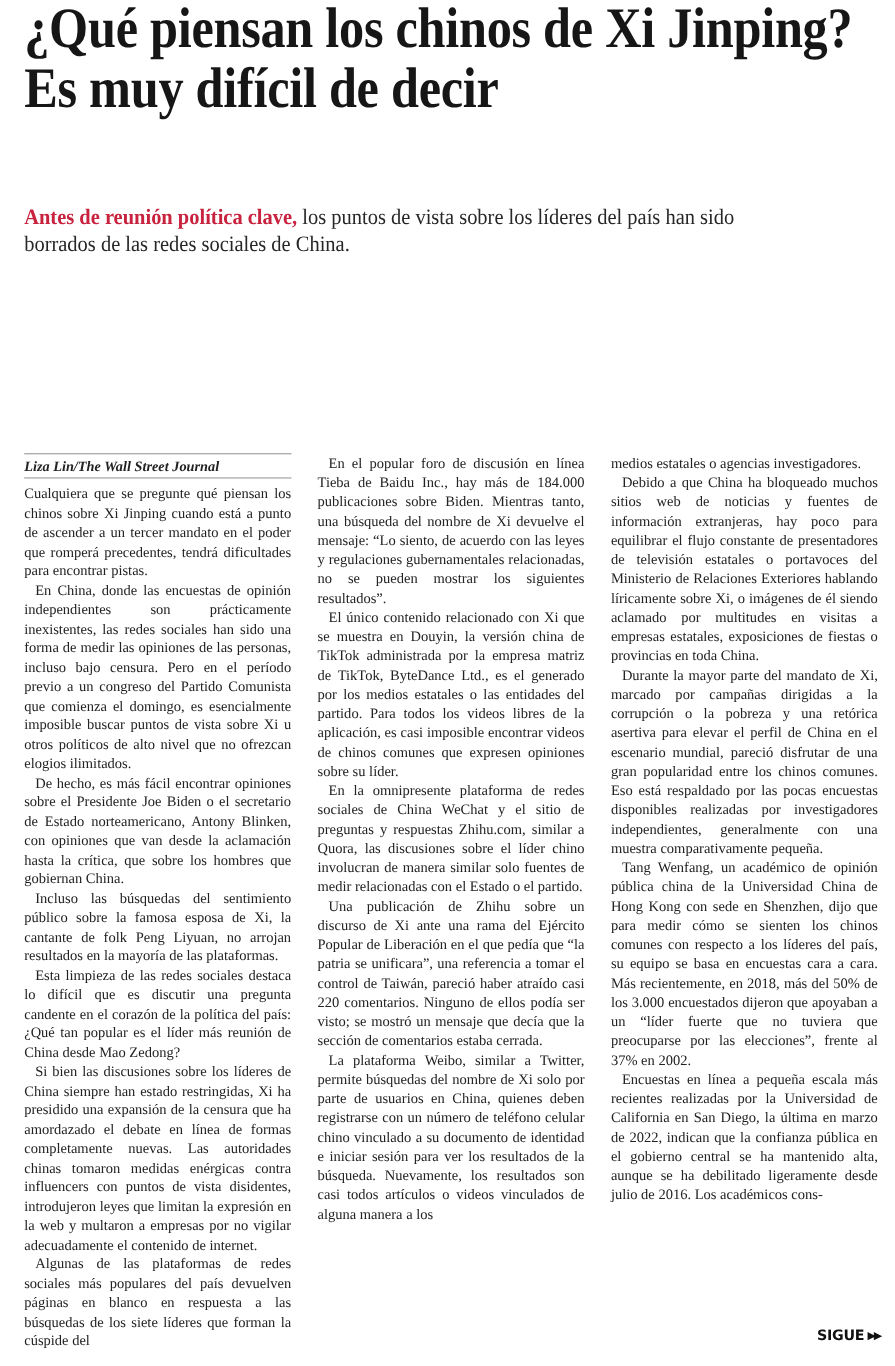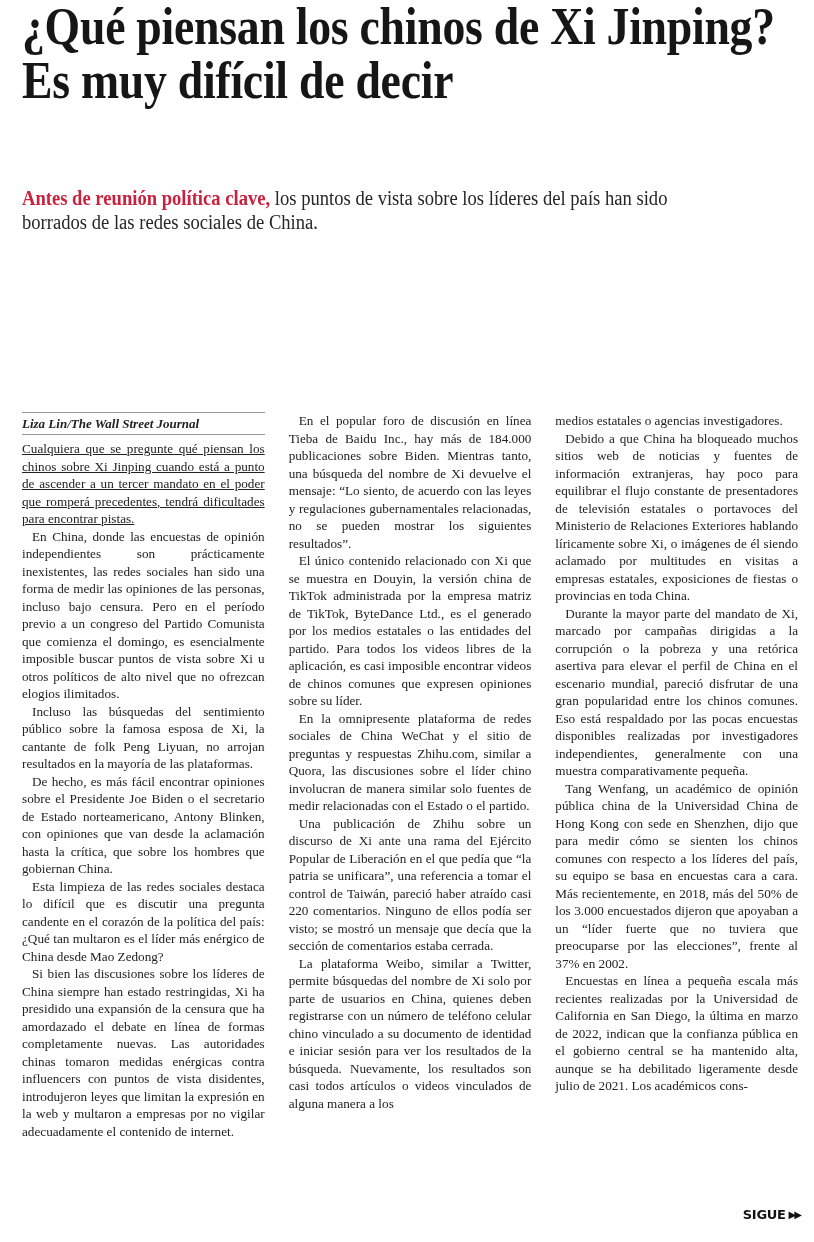--- a/index.html
+++ b/index.html
@@ -65,21 +65,20 @@
       color: #222;
       text-align: justify;
       hyphens: manual;
     }
     .col p {
       margin: 0;
       text-indent: 10px;
     }
     .col p.first {
       text-indent: 0;
-      text-decoration: underline;
     }
     .col p.cont {
       text-indent: 0;
     }
     .byline {
       border-top: 1px solid #9a9a9a;
       border-bottom: 1px solid #9a9a9a;
       padding: 3px 0 2px 0;
       margin-bottom: 5px;
       font-family: "Liberation Serif", "DejaVu Serif", serif;
@@ -112,37 +111,38 @@
 
 <h1 class="headline">¿Qué piensan los chinos de Xi Jinping? Es muy difícil de decir</h1>
 
 <p class="dek"><span class="kicker">Antes de reunión política clave,</span><span> los puntos de vista sobre los líderes del país han sido borrados de las redes sociales de China.</span></p>
 
 <div class="columns">
   <div class="col">
     <div class="byline">Liza Lin/The Wall Street Journal</div>
     <p class="first">Cualquiera que se pregunte qué piensan los chinos sobre Xi Jinping cuando está a punto de ascender a un tercer mandato en el poder que romperá precedentes, tendrá dificultades para encontrar pistas.</p>
     <p>En China, donde las encuestas de opinión independientes son prácticamente inexistentes, las redes sociales han sido una forma de medir las opiniones de las personas, incluso bajo censura. Pero en el período previo a un congreso del Partido Comunista que comienza el domingo, es esencialmente imposible buscar puntos de vista sobre Xi u otros políticos de alto nivel que no ofrezcan elogios ilimitados.</p>
+    <p>De hecho, es más fácil encontrar opiniones sobre el Presidente Joe Biden o el secretario de Estado norteamericano, Antony Blinken, con opiniones que van desde la aclamación hasta la crítica, que sobre los hombres que gobiernan China.</p>
     <p>Incluso las búsquedas del sentimiento público sobre la famosa esposa de Xi, la cantante de folk Peng Liyuan, no arrojan resultados en la mayoría de las plataformas.</p>
-    <p>De hecho, es más fácil encontrar opiniones sobre el Presidente Joe Biden o el secretario de Estado norteamericano, Antony Blinken, con opiniones que van desde la aclamación hasta la crítica, que sobre los hombres que gobiernan China.</p>
-    <p>Esta limpieza de las redes sociales destaca lo difícil que es discutir una pregunta candente en el corazón de la política del país: ¿Qué tan multaron es el líder más enérgico de China desde Mao Zedong?</p>
+    <p>Esta limpieza de las redes sociales destaca lo difícil que es discutir una pregunta candente en el corazón de la política del país: ¿Qué tan popular es el líder más reunión de China desde Mao Zedong?</p>
     <p>Si bien las discusiones sobre los líderes de China siempre han estado restringidas, Xi ha presidido una expansión de la censura que ha amordazado el debate en línea de formas completamente nuevas. Las autoridades chinas tomaron medidas enérgicas contra influencers con puntos de vista disidentes, introdujeron leyes que limitan la expresión en la web y multaron a empresas por no vigilar adecuadamente el contenido de internet.</p>
+    <p>Algunas de las plataformas de redes sociales más populares del país devuelven páginas en blanco en respuesta a las búsquedas de los siete líderes que forman la cúspide del</p>
   </div>
   <div class="col">
     <p>En el popular foro de discusión en línea Tieba de Baidu Inc., hay más de 184.000 publicaciones sobre Biden. Mientras tanto, una búsqueda del nombre de Xi devuelve el mensaje: “Lo siento, de acuerdo con las leyes y regulaciones gubernamentales relacionadas, no se pueden mostrar los siguientes resultados”.</p>
     <p>El único contenido relacionado con Xi que se muestra en Douyin, la versión china de TikTok administrada por la empresa matriz de TikTok, ByteDance Ltd., es el generado por los medios estatales o las entidades del partido. Para todos los videos libres de la aplicación, es casi imposible encontrar videos de chinos comunes que expresen opiniones sobre su líder.</p>
     <p>En la omnipresente plataforma de redes sociales de China WeChat y el sitio de preguntas y respuestas Zhihu.com, similar a Quora, las discusiones sobre el líder chino involucran de manera similar solo fuentes de medir relacionadas con el Estado o el partido.</p>
     <p>Una publicación de Zhihu sobre un discurso de Xi ante una rama del Ejército Popular de Liberación en el que pedía que “la patria se unificara”, una referencia a tomar el control de Taiwán, pareció haber atraído casi 220 comentarios. Ninguno de ellos podía ser visto; se mostró un mensaje que decía que la sección de comentarios estaba cerrada.</p>
     <p>La plataforma Weibo, similar a Twitter, permite búsquedas del nombre de Xi solo por parte de usuarios en China, quienes deben registrarse con un número de teléfono celular chino vinculado a su documento de identidad e iniciar sesión para ver los resultados de la búsqueda. Nuevamente, los resultados son casi todos artículos o videos vinculados de alguna manera a los</p>
   </div>
   <div class="col">
     <p class="cont">medios estatales o agencias investigadores.</p>
     <p>Debido a que China ha bloqueado muchos sitios web de noticias y fuentes de información extranjeras, hay poco para equilibrar el flujo constante de presentadores de televisión estatales o portavoces del Ministerio de Relaciones Exteriores hablando líricamente sobre Xi, o imágenes de él siendo aclamado por multitudes en visitas a empresas estatales, exposiciones de fiestas o provincias en toda China.</p>
     <p>Durante la mayor parte del mandato de Xi, marcado por campañas dirigidas a la corrupción o la pobreza y una retórica asertiva para elevar el perfil de China en el escenario mundial, pareció disfrutar de una gran popularidad entre los chinos comunes. Eso está respaldado por las pocas encuestas disponibles realizadas por investigadores independientes, generalmente con una muestra comparativamente pequeña.</p>
     <p>Tang Wenfang, un académico de opinión pública china de la Universidad China de Hong Kong con sede en Shenzhen, dijo que para medir cómo se sienten los chinos comunes con respecto a los líderes del país, su equipo se basa en encuestas cara a cara. Más recientemente, en 2018, más del 50% de los 3.000 encuestados dijeron que apoyaban a un “líder fuerte que no tuviera que preocuparse por las elecciones”, frente al 37% en 2002.</p>
-    <p>Encuestas en línea a pequeña escala más recientes realizadas por la Universidad de California en San Diego, la última en marzo de 2022, indican que la confianza pública en el gobierno central se ha mantenido alta, aunque se ha debilitado ligeramente desde julio de 2021. Los académicos cons-</p>
+    <p>Encuestas en línea a pequeña escala más recientes realizadas por la Universidad de California en San Diego, la última en marzo de 2022, indican que la confianza pública en el gobierno central se ha mantenido alta, aunque se ha debilitado ligeramente desde julio de 2016. Los académicos cons-</p>
   </div>
 </div>
 
 <div class="sigue">
   <span>SIGUE</span>
   <span class="arrow">▶▶</span>
 </div>
 
 </body></html>

